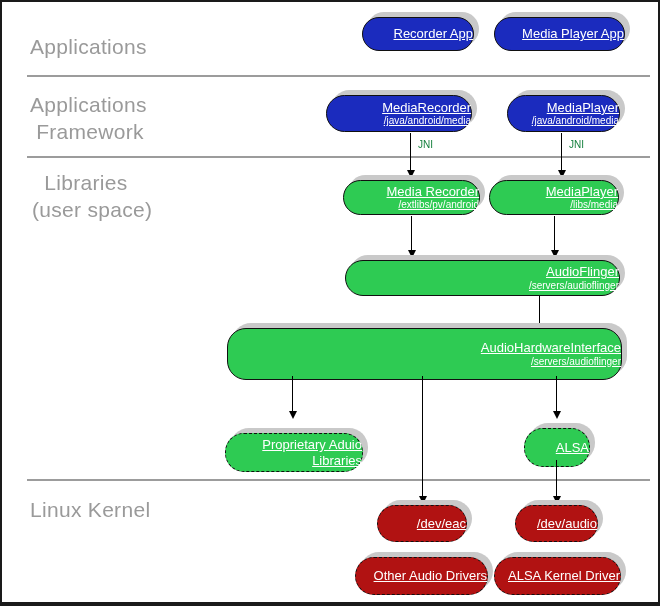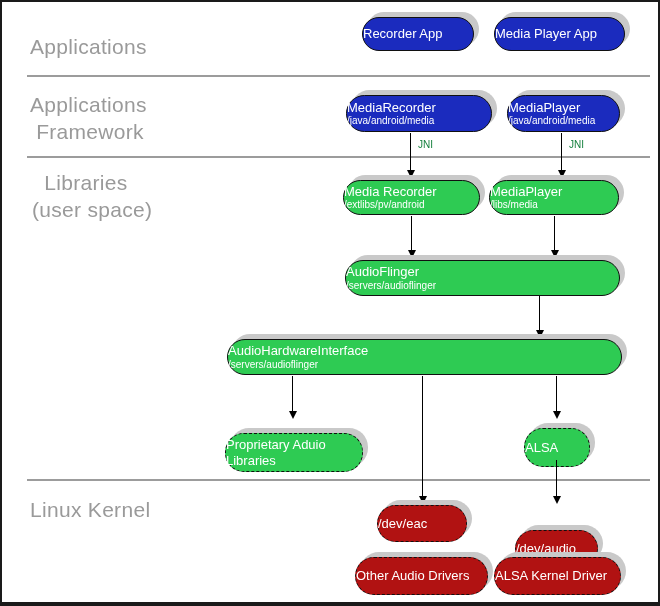--- a/index.html
+++ b/index.html
@@ -9,22 +9,22 @@
     font-family:"Liberation Sans", sans-serif; overflow:hidden;
   }
   .divider { position:absolute; left:25px; width:623px; height:2px; background:#9c9c9c; }
   .section-label {
     position:absolute; font-size:21px; line-height:27px; letter-spacing:0.3px;
     white-space:pre; color:#9a9a9a;
   }
   .node {
     position:absolute; box-sizing:border-box; border-radius:19px;
     border:1.5px solid #101010; box-shadow:5px -5px 0 0 #c9c9c9;
-    display:flex; flex-direction:column; align-items:flex-start; justify-content:center;
-    text-align:center; color:#ffffff; line-height:1.18;
+    display:flex; flex-direction:column; align-items:flex-end; justify-content:center;
+    text-align:center; color:#ffffff; line-height:1.18;text-decoration:underline;
   }
   .node.dashed { border-style:dashed; }
   .nlabel { font-size:13px; }
   .npath  { font-size:10px; }
   .arrow { position:absolute; width:9px; display:flex; flex-direction:column; align-items:center; }
   .arrow .shaft { width:1.3px; flex:1; background:#000; }
   .arrow .head  { width:0; height:0; border-left:4.5px solid transparent;
                   border-right:4.5px solid transparent; border-top:8px solid #000; }
   .edge-label { position:absolute; font-size:10px; color:#15803d; }
 </style>
@@ -42,21 +42,21 @@
   <div class="section-label" style="left: 30px; top: 167px; color: rgb(154, 154, 154);"><span>  Libraries</span><br><span>(user space)</span></div>
   <div class="section-label" style="left: 28px; top: 494px; color: rgb(154, 154, 154);">Linux Kernel</div>
 
   <div class="node" style="left: 360px; top: 15px; width: 112px; height: 34px; background: rgb(27, 43, 190);">
     <div class="nlabel">Recorder App</div>
   </div>
   <div class="node" style="left: 492px; top: 15px; width: 131px; height: 34px; background: rgb(27, 43, 190);">
     <div class="nlabel">Media Player App</div>
   </div>
 
-  <div class="node" style="left: 344px; top: 93px; width: 146px; height: 37px; background: rgb(27, 43, 190);">
+  <div class="node" style="left: 324px; top: 93px; width: 146px; height: 37px; background: rgb(27, 43, 190);">
     <div class="nlabel">MediaRecorder</div>
     <div class="npath">/java/android/media</div>
   </div>
   <div class="node" style="left: 505px; top: 93px; width: 113px; height: 37px; background: rgb(27, 43, 190);">
     <div class="nlabel">MediaPlayer</div>
     <div class="npath">/java/android/media</div>
   </div>
 
   <div class="arrow" style="left:404px; top:131px; height:45px">
       <div class="shaft"></div>
@@ -90,21 +90,21 @@
   <div class="node" style="left: 343px; top: 258px; width: 275px; height: 36px; background: rgb(46, 203, 83);">
     <div class="nlabel">AudioFlinger</div>
     <div class="npath">/servers/audioflinger</div>
   </div>
 
   <div class="arrow" style="left:533px; top:294px; height:42px">
       <div class="shaft"></div>
       <div class="head"></div>
     </div>
 
-  <div class="node" style="left: 225px; top: 337px; width: 395px; height: 36px; background: rgb(46, 203, 83);">
+  <div class="node" style="left: 225px; top: 326px; width: 395px; height: 52px; background: rgb(46, 203, 83);">
     <div class="nlabel">AudioHardwareInterface</div>
     <div class="npath">/servers/audioflinger</div>
   </div>
 
   <div class="arrow" style="left:286px; top:374px; height:43px">
       <div class="shaft"></div>
       <div class="head"></div>
     </div>
   <div class="arrow" style="left:416px; top:374px; height:128px">
       <div class="shaft"></div>
@@ -124,21 +124,21 @@
   </div>
 
   <div class="arrow" style="left:550px; top:458px; height:44px">
       <div class="shaft"></div>
       <div class="head"></div>
     </div>
 
   <div class="node dashed" style="left: 375px; top: 503px; width: 90px; height: 37px; background: rgb(177, 18, 18);">
     <div class="nlabel">/dev/eac</div>
   </div>
-  <div class="node dashed" style="left: 513px; top: 503px; width: 83px; height: 37px; background: rgb(177, 18, 18); margin-top: 25px;">
+  <div class="node dashed" style="left: 513px; top: 503px; width: 83px; height: 37px; background: rgb(177, 18, 18);">
     <div class="nlabel">/dev/audio</div>
   </div>
   <div class="node dashed" style="left: 353px; top: 555px; width: 133px; height: 38px; background: rgb(177, 18, 18);">
     <div class="nlabel">Other Audio Drivers</div>
   </div>
   <div class="node dashed" style="left: 492px; top: 555px; width: 127px; height: 38px; background: rgb(177, 18, 18);">
     <div class="nlabel">ALSA Kernel Driver</div>
   </div>
 
 </div>

